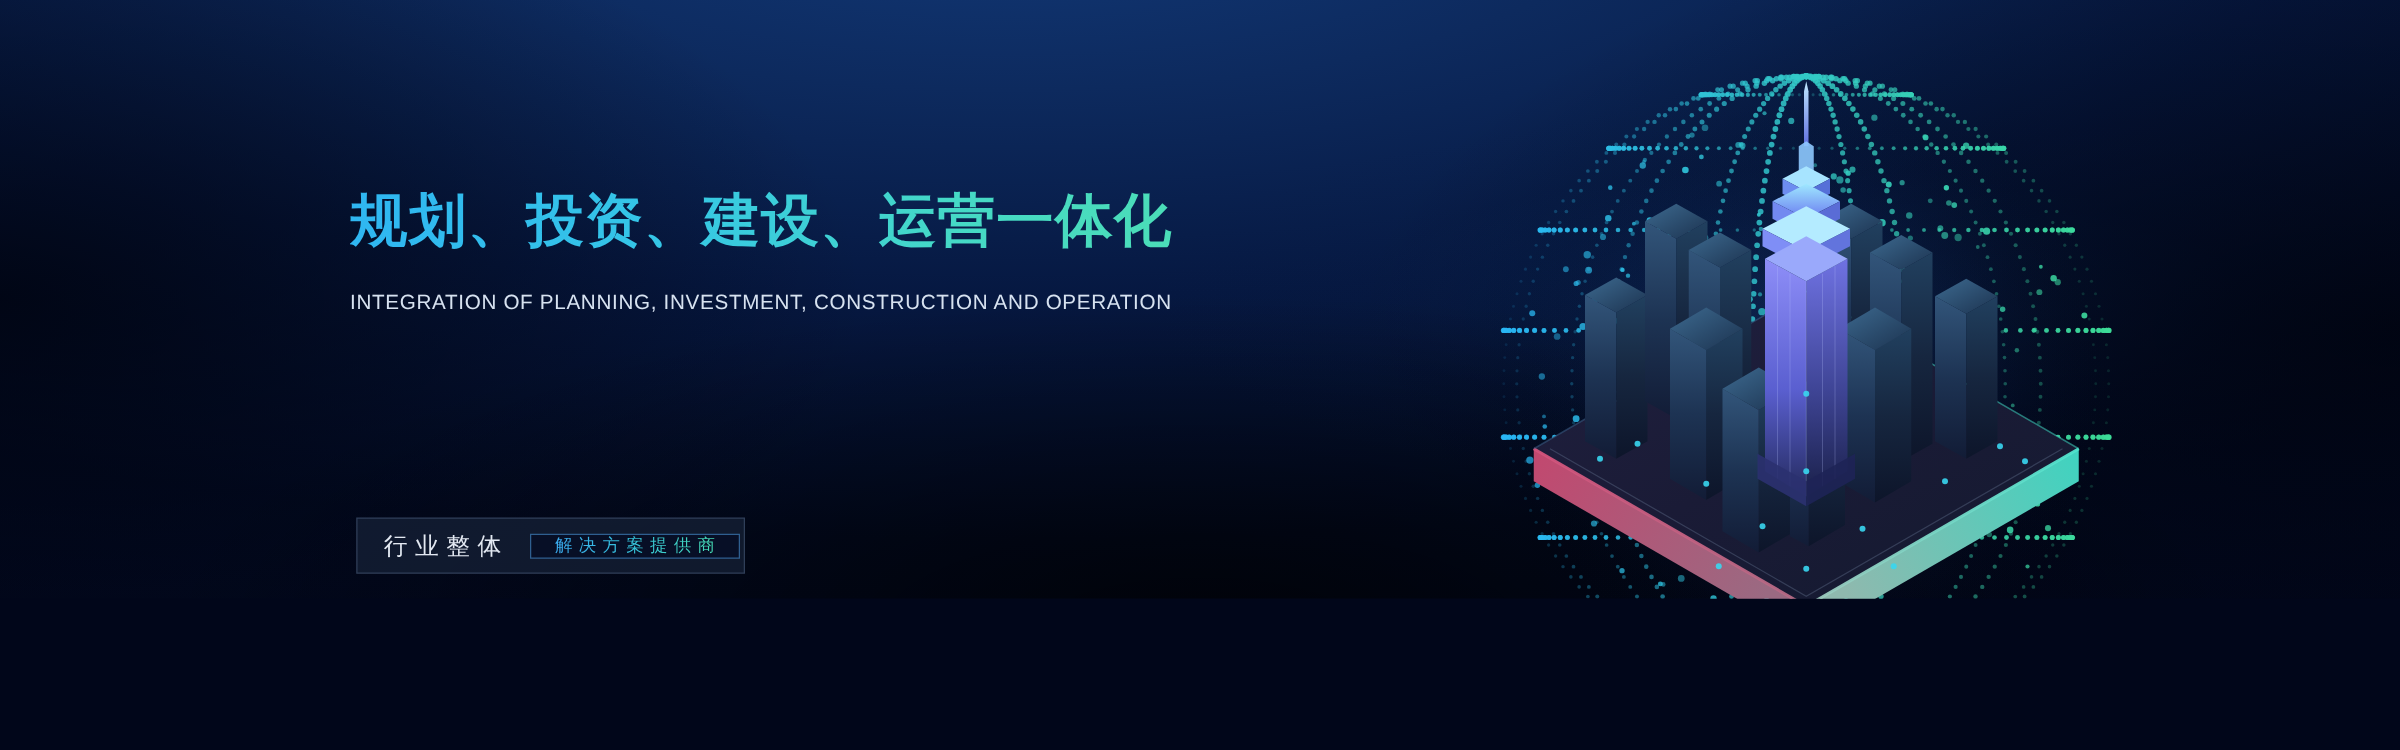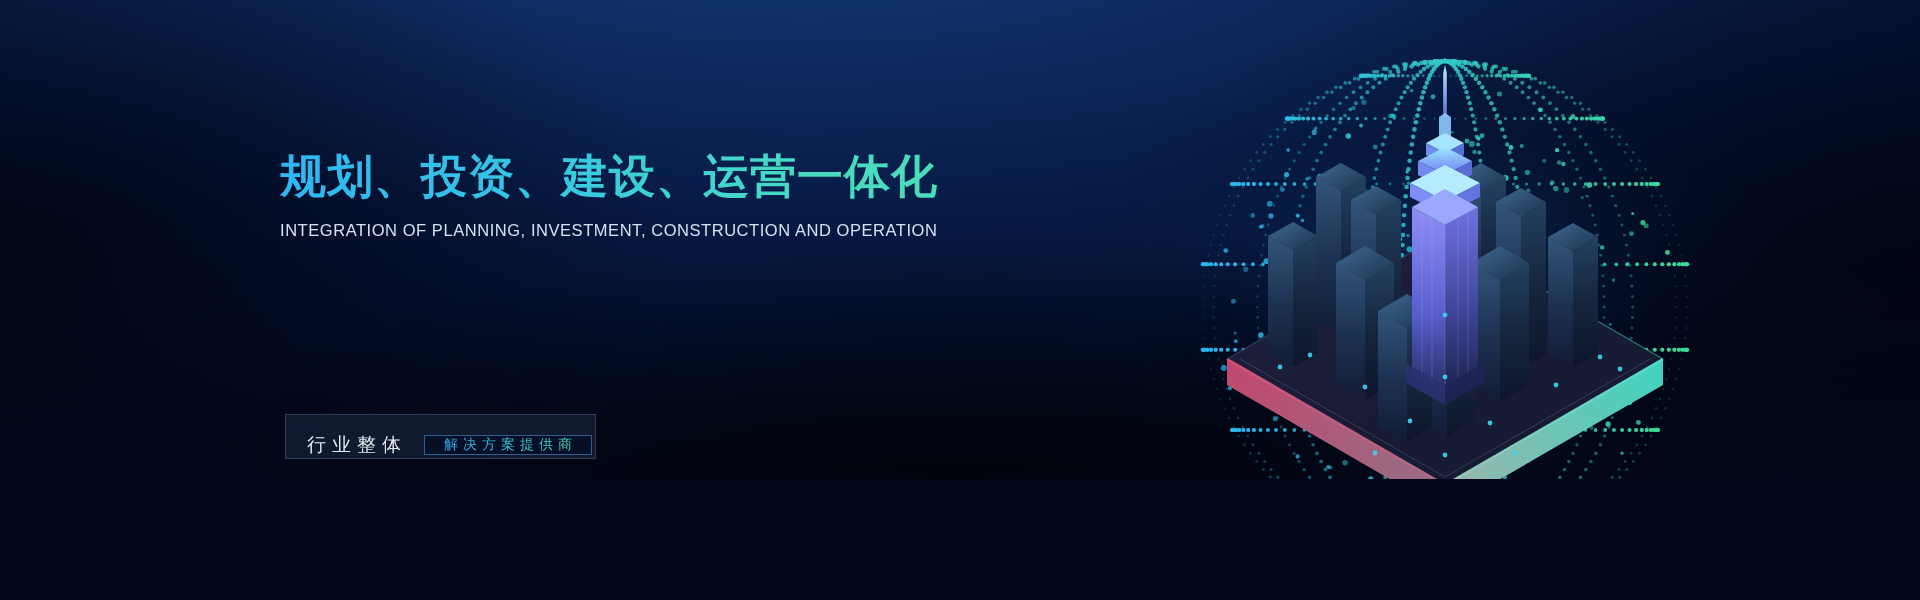--- a/index.html
+++ b/index.html
@@ -43,32 +43,32 @@
     font-weight:700;
     letter-spacing:1px;
     line-height:1.15;
     white-space:nowrap;
     background:linear-gradient(90deg,#2fb6f2 0%,#35c6e6 32%,#45d9c6 62%,#4fe0ae 100%);
     -webkit-background-clip:text; background-clip:text;
     -webkit-text-fill-color:transparent; color:transparent;
   }
 
   .subhead {
-    margin-top:18px;
+    margin-top:30px;
     font-size:16.5px;
     letter-spacing:.55px;
     color:#d7e2f0;
     white-space:nowrap;
     font-weight:400;
   }
 
   
   .badge {
     position:absolute; left:285px; top:414px;
-    display:flex; align-items:flex-end;
+    display:flex; align-items:center;
     height:45px;
     border:1px solid rgba(120,150,190,.30);
     background:rgba(30,42,66,.55);
   }
   .badge-left {
     display:flex; align-items:center;
     padding:0 17px 0 18px;
     font-size:19px; letter-spacing:6px;
     color:#e3e9f2;
     text-indent:3px;

